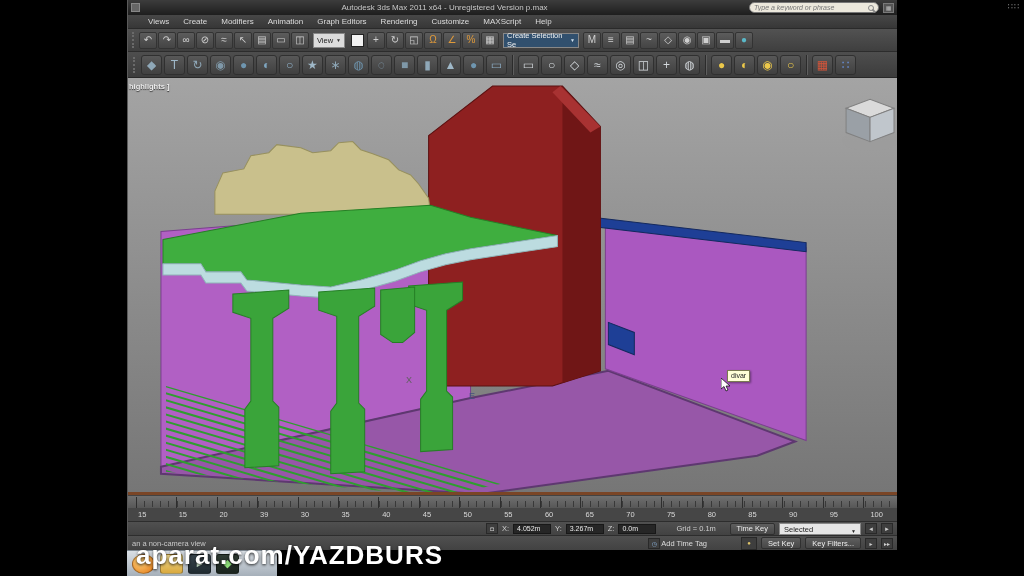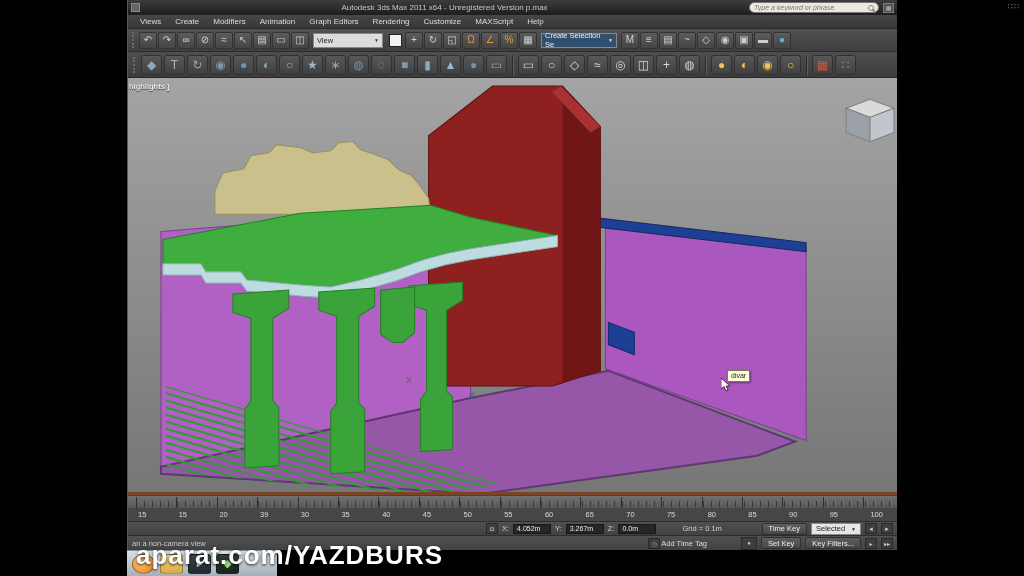--- a/index.html
+++ b/index.html
@@ -16,21 +16,21 @@
   .searchbox{width:130px;height:11px;background:#ece8dc;border-radius:6px;border:1px solid #777;
              display:flex;align-items:center;padding:0 4px;gap:1px;flex:0 0 auto}
   .searchbox input{border:0;background:transparent;font-size:7px;font-style:italic;color:#777;
                    width:100%;outline:none;font-family:"Liberation Sans",sans-serif}
   .mag{width:6px;height:6px;border:1.5px solid #888;border-radius:50%;position:relative;flex:0 0 auto}
   .mag::after{content:'';position:absolute;width:4px;height:1.5px;background:#888;
               transform:rotate(45deg);right:-3px;bottom:-2px}
   .tb-win{width:11px;height:10px;background:#555;border:1px solid #7a7a7a;color:#bbb;font-size:6px;
           display:flex;align-items:center;justify-content:center;flex:0 0 auto}
   .menubar{height:14px;background:linear-gradient(#474747,#373737);border-bottom:1px solid #2a2a2a;
-           display:flex;align-items:center;padding-left:5px;flex:0 0 auto}
+           display:flex;align-items:center;padding-left:13px;flex:0 0 auto}
   .menu-item{color:#ddd;font-size:8px;padding:0 7px;height:100%;display:flex;align-items:center;cursor:default}
   
   .toolbar1{height:23px;background:linear-gradient(#525252,#3f3f3f);border-bottom:1px solid #2c2c2c;
             display:flex;align-items:center;gap:1px;padding:0 2px;flex:0 0 auto}
   .toolbar2{height:26px;background:linear-gradient(#4e4e4e,#3c3c3c);border-bottom:1px solid #282828;
             display:flex;align-items:center;gap:2px;padding:0 3px;flex:0 0 auto}
   .grip{width:4px;height:16px;border-left:2px dotted #6a6a6a;margin:0 2px;flex:0 0 auto}
   .ico{width:18px;height:17px;background:linear-gradient(#5c5c5c,#444);border:1px solid #333;
        border-radius:2px;color:#cfcfcf;font-size:10px;line-height:1;display:flex;align-items:center;
        justify-content:center;flex:0 0 auto}
@@ -68,22 +68,22 @@
   .tl-num{color:#d8d8d8;font-size:7.5px}
   
   .sb{display:flex;align-items:center;color:#ddd;font-size:7.5px;gap:4px;padding:0 4px;
       background:linear-gradient(#505050,#424242);border-top:1px solid #2d2d2d;flex:0 0 auto}
   .sb1{height:14px}.sb2{height:15px}
   .lbl{color:#cfcfcf;flex:0 0 auto}
   .field{background:#262626;border:1px solid #181818;color:#eaeaea;font-size:7px;height:10px;
          min-width:38px;display:flex;align-items:center;padding:0 3px;flex:0 0 auto}
   .btn{background:linear-gradient(#5e5e5e,#474747);border:1px solid #303030;border-radius:2px;
        color:#ececec;font-size:7.5px;height:12px;display:flex;align-items:center;padding:0 6px;flex:0 0 auto}
-  .sel{background:#e6e6e6;border:1px solid #888;color:#222;height:12px;width:50px;font-size:7.5px;
-       display:flex;align-items:center;justify-content:space-between;padding:0 4px;flex:0 0 auto}
+  .sel{background:#e6e6e6;border:1px solid #888;color:#222;height:12px;width:82px;font-size:7.5px;
+       display:flex;align-items:flex-end;justify-content:space-between;padding:0 4px;flex:0 0 auto}
   .sel .ddarrow{font-size:5px}
   .mini-ico{width:12px;height:11px;background:#3e3e3e;border:1px solid #292929;color:#ccc;font-size:6px;
             display:flex;align-items:center;justify-content:center;flex:0 0 auto}
   .prompt{color:#c8c8c8;flex:1 1 auto;white-space:nowrap;overflow:hidden}
   .timetag{display:flex;align-items:center;gap:1px;flex:0 0 auto}
   
   .taskbar{position:absolute;left:127px;bottom:0;width:150px;height:26px;
            background:linear-gradient(#d9dfe5,#a6b0ba);border-top:1px solid #7f8a94;
            display:flex;align-items:center;gap:5px;padding:0 5px}
   .tk{width:23px;height:20px;border-radius:3px;border:1px solid rgba(0,0,0,.3);font-size:11px;
@@ -117,21 +117,21 @@
         <span class="menu-item">Graph Editors</span>
         <span class="menu-item">Rendering</span>
         <span class="menu-item">Customize</span>
         <span class="menu-item">MAXScript</span>
         <span class="menu-item">Help</span>
       </div>
 
     <div class="toolbar1">
       <span class="grip"></span>
       <span style="display:contents"><span class="ico">↶</span><span class="ico">↷</span><span class="ico">∞</span><span class="ico">⊘</span><span class="ico">≈</span><span class="ico">↖</span><span class="ico">▤</span><span class="ico">▭</span><span class="ico">◫</span></span>
-      <span class="dd" style="width:70px">
+      <span class="dd" style="width:32px">
         <span>View</span>
         <span class="ddarrow">▼</span>
       </span>
       <span class="swatch"></span>
       <span style="display:contents"><span class="ico">+</span><span class="ico">↻</span><span class="ico">◱</span><span class="ico" style="color: rgb(224, 154, 58);">Ω</span><span class="ico" style="color: rgb(224, 154, 58);">∠</span><span class="ico" style="color: rgb(224, 154, 58);">%</span><span class="ico">▦</span></span>
       <span class="dd dd-dark" style="width:76px">
         <span>Create Selection Se</span>
         <span class="ddarrow">▼</span>
       </span>
       <span style="display:contents"><span class="ico">M</span><span class="ico">≡</span><span class="ico">▤</span><span class="ico">~</span><span class="ico">◇</span><span class="ico">◉</span><span class="ico">▣</span><span class="ico">▬</span><span class="ico" style="color: rgb(90, 184, 200);">●</span></span>
@@ -239,21 +239,21 @@
 
     <div class="sb sb1">
       <span style="width:350px;flex:0 0 auto"></span>
       <span class="mini-ico">◘</span>
       <span class="lbl">X:</span>
       <span class="field">4.052m</span>
       <span class="lbl">Y:</span>
       <span class="field">3.267m</span>
       <span class="lbl">Z:</span>
       <span class="field">0.0m</span>
-      <span class="lbl" style="margin-left:22px">Grid = 0.1m</span>
+      <span class="lbl" style="margin-left:16px">Grid = 0.1m</span>
       <span style="flex:1 1 auto"></span>
       <span class="btn">Time Key</span>
       <span class="sel">
         <span>Selected</span>
         <span class="ddarrow">▼</span>
       </span>
       <span class="mini-ico">◄</span>
       <span class="mini-ico">►</span>
     </div>
 

